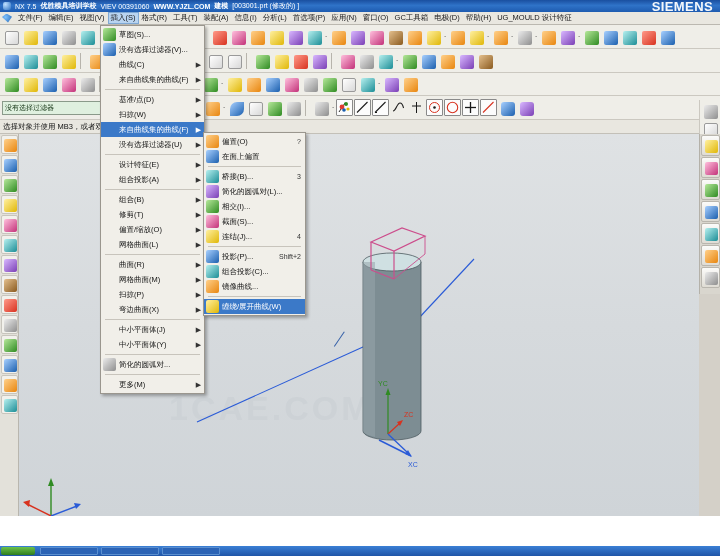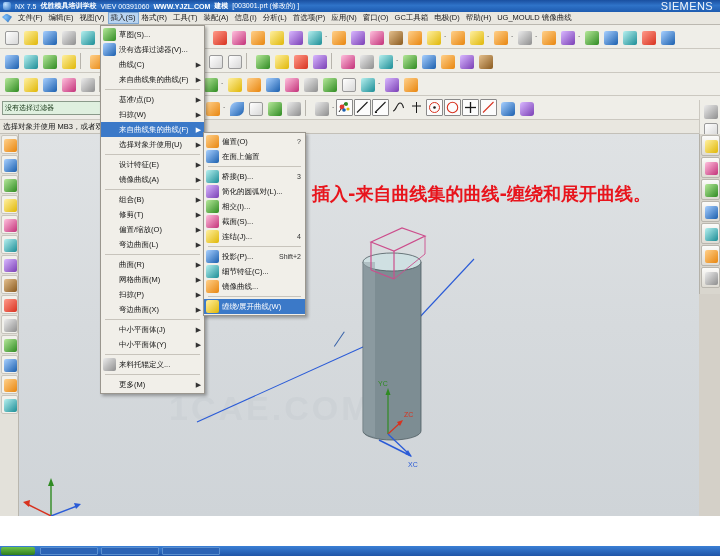--- a/index.html
+++ b/index.html
@@ -20,22 +20,22 @@
     padding:0 3px; font-size:7px; white-space:nowrap; overflow:hidden;
   }
   .titlebar .tl-ico{
     width:8px;height:8px;border-radius:2px;
     background:radial-gradient(circle at 30% 30%,#bfe0ff,#2a6fc0);
     flex:0 0 auto;
   }
   .tl-seg{ font-size:7px; }
   .tl-bold{ font-weight:bold; }
   .tl-siemens{
-    margin-left:auto; color:#ffffff; font-size:11px; letter-spacing:.4px;
-    padding-right:4px; font-weight:normal; opacity:.95;
+    margin-left:auto; color:#ffffff; font-size:13px; letter-spacing:.4px;
+    padding-right:4px; font-weight:bold; opacity:.95;
   }
 
   
   .menubar{
     position:absolute; left:0; top:12px; width:720px; height:13px;
     background:#e9e7e0; border-bottom:1px solid #bbb8b0;
     display:flex; align-items:center; padding-left:2px;
     font-size:7.5px; white-space:nowrap; overflow:hidden;
   }
   .menubar .mb-logo{
@@ -236,21 +236,21 @@
     <span class="mi">工具(T)</span>
     <span class="mi">装配(A)</span>
     <span class="mi">信息(I)</span>
     <span class="mi">分析(L)</span>
     <span class="mi">首选项(P)</span>
     <span class="mi">应用(N)</span>
     <span class="mi">窗口(O)</span>
     <span class="mi">GC工具箱</span>
     <span class="mi">电极(D)</span>
     <span class="mi">帮助(H)</span>
-    <span class="mi">UG_MOULD 镜像曲线</span>
+    <span class="mi">UG_MOULD 设计特征</span>
   </div>
 
   <div class="tbrow" id="tb1">
     <div class="tool">
         <i class="g-white box"></i>
       </div>
     <div class="tool">
         <i class="g-yellow box"></i>
       </div>
     <div class="tool">
@@ -679,21 +679,20 @@
       </div>
     <div class="rbtn">
         <i class="g-gray"></i>
       </div>
   </div>
 
   <div class="viewport">
 
     <div class="wm">1CAE.COM</div>
 
-    <div class="annot">插入-来自曲线集的曲线-缠绕和展开曲线。</div>
 
     <svg width="680" height="382" viewBox="0 0 680 382" style="position:absolute;left:0;top:0;">
 
       <line x1="455" y1="125" x2="385" y2="200" stroke="#2a5bd7" stroke-width="1.1"></line>
       <line x1="178" y1="288" x2="355" y2="208" stroke="#2a5bd7" stroke-width="1.1"></line>
       <line x1="360" y1="306" x2="392" y2="322" stroke="#2a5bd7" stroke-width="1.4"></line>
 
       <path d="M 23 128 L 23 297 A 29 9 0 0 0 81 297 L 81 128 Z" transform="translate(321,0)" fill="#7d8d93" stroke="#4d5a60" stroke-width="0.8"></path>
 
       <ellipse cx="373" cy="128" rx="29" ry="9" fill="#cfe0e2" stroke="#4d5a60" stroke-width="0.8"></ellipse>
@@ -761,53 +760,53 @@
       <span class="lbl">扫掠(W)</span>
       <span class="chev">▶</span>
     </div>
     <div class="row hl">
       <span class="mspace"></span>
       <span class="lbl">来自曲线集的曲线(F)</span>
       <span class="chev">▶</span>
     </div>
     <div class="row">
       <span class="mspace"></span>
-      <span class="lbl">选择对象并使用(U)</span>
+      <span class="lbl">没有选择过滤器(U)</span>
       <span class="chev">▶</span>
     </div>
     <div class="div"></div>
     <div class="row">
       <span class="mspace"></span>
       <span class="lbl">设计特征(E)</span>
       <span class="chev">▶</span>
     </div>
     <div class="row">
       <span class="mspace"></span>
-      <span class="lbl">镜像曲线(A)</span>
+      <span class="lbl">组合投影(A)</span>
       <span class="chev">▶</span>
     </div>
     <div class="div"></div>
     <div class="row">
       <span class="mspace"></span>
       <span class="lbl">组合(B)</span>
       <span class="chev">▶</span>
     </div>
     <div class="row">
       <span class="mspace"></span>
       <span class="lbl">修剪(T)</span>
       <span class="chev">▶</span>
     </div>
     <div class="row">
       <span class="mspace"></span>
       <span class="lbl">偏置/缩放(O)</span>
       <span class="chev">▶</span>
     </div>
     <div class="row">
       <span class="mspace"></span>
-      <span class="lbl">弯边曲面(L)</span>
+      <span class="lbl">网格曲面(L)</span>
       <span class="chev">▶</span>
     </div>
     <div class="div"></div>
     <div class="row">
       <span class="mspace"></span>
       <span class="lbl">曲面(R)</span>
       <span class="chev">▶</span>
     </div>
     <div class="row">
       <span class="mspace"></span>
@@ -831,21 +830,21 @@
       <span class="chev">▶</span>
     </div>
     <div class="row">
       <span class="mspace"></span>
       <span class="lbl">中小平面体(Y)</span>
       <span class="chev">▶</span>
     </div>
     <div class="div"></div>
     <div class="row">
       <span class="mico g-gray"></span>
-      <span class="lbl">来料托辊定义...</span>
+      <span class="lbl">简化的圆弧对...</span>
     </div>
     <div class="div"></div>
     <div class="row">
       <span class="mspace"></span>
       <span class="lbl">更多(M)</span>
       <span class="chev">▶</span>
     </div>
   </div>
 
   <div class="menu" id="curveset-menu">
@@ -882,21 +881,21 @@
       <span class="acc">4</span>
     </div>
     <div class="div"></div>
     <div class="row">
       <span class="mico g-blue"></span>
       <span class="lbl">投影(P)...</span>
       <span class="acc">Shift+2</span>
     </div>
     <div class="row">
       <span class="mico g-cyan"></span>
-      <span class="lbl">细节特征(C)...</span>
+      <span class="lbl">组合投影(C)...</span>
     </div>
     <div class="row">
       <span class="mico g-orange"></span>
       <span class="lbl">镜像曲线...</span>
     </div>
     <div class="div"></div>
     <div class="row hl">
       <span class="mico g-yellow"></span>
       <span class="lbl">缠绕/展开曲线(W)</span>
     </div>

